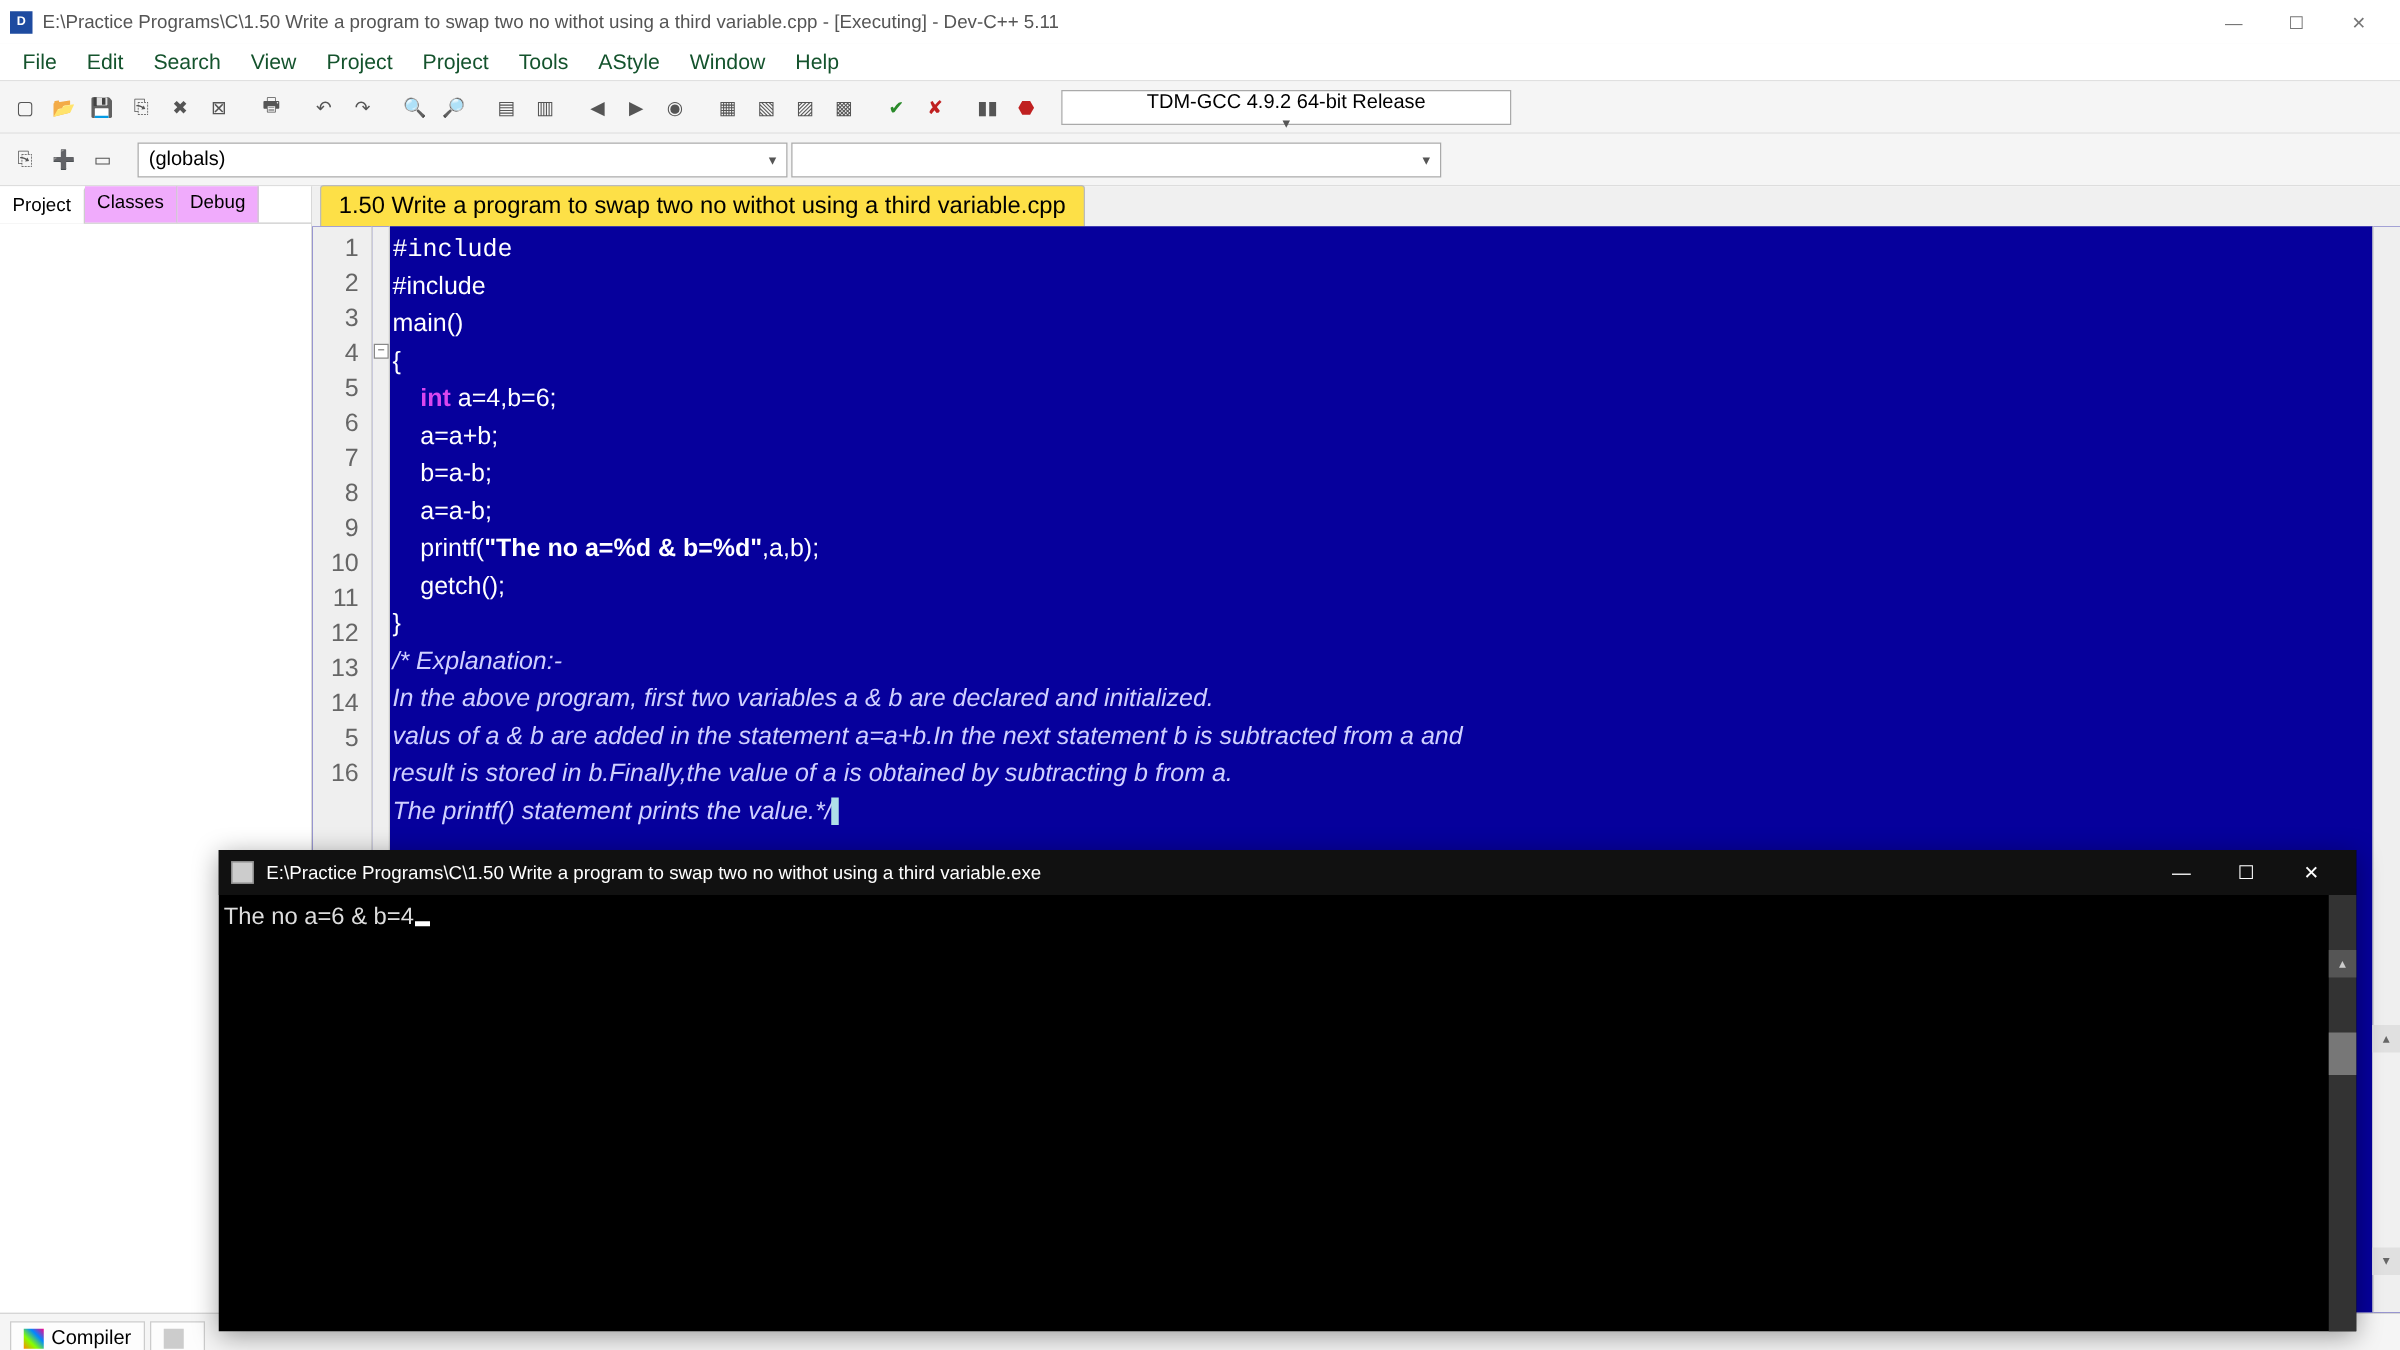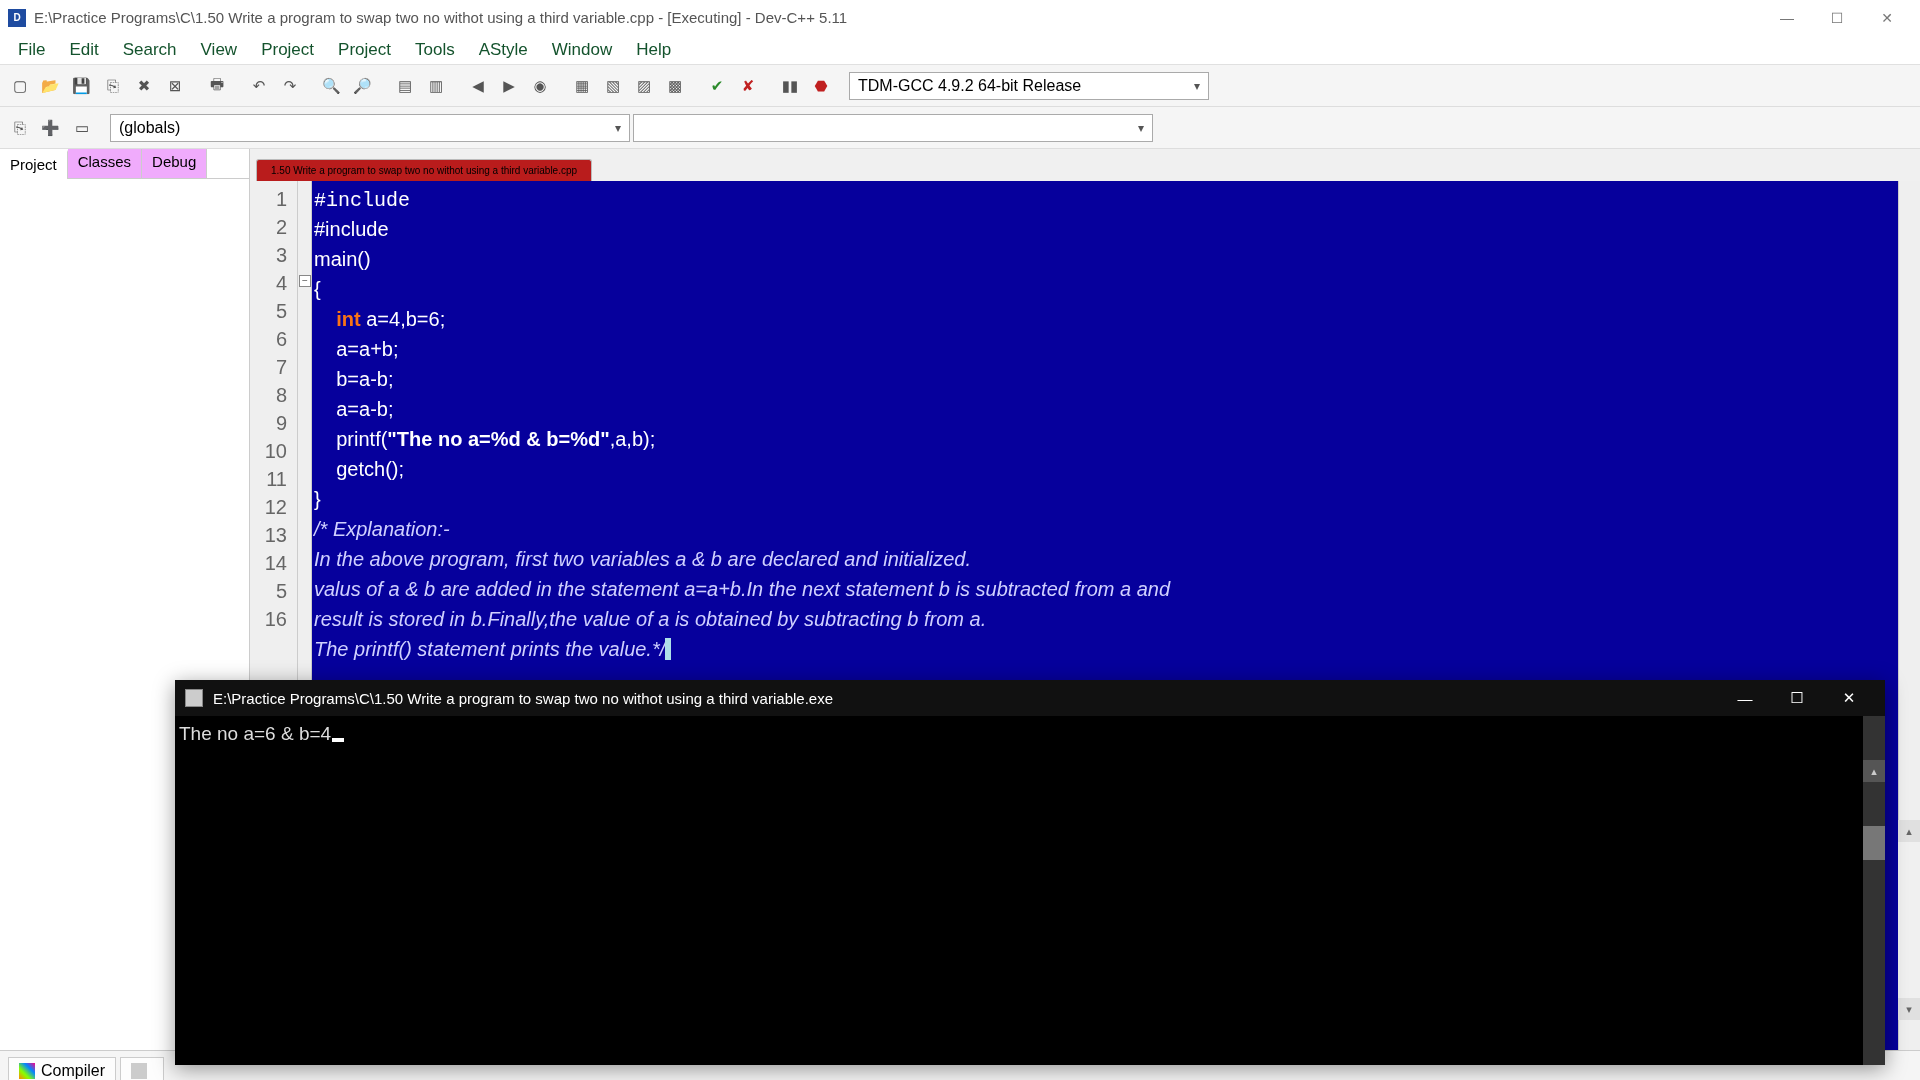--- a/index.html
+++ b/index.html
@@ -24,29 +24,29 @@
 
 
 .main { display:flex; height:calc(100% - 35px - 30px - 42px - 42px - 30px); }
 .sidebar { width:250px; background:#fff; border-right:1px solid #ccc; }
 .side-tabs { display:flex; height:30px; border-bottom:1px solid #ccc; }
 .side-tab { padding:4px 10px; font-size:15px; border-right:1px solid #ccc; background:#f0abfc; }
 .side-tab.active { background:#fff; border-top:2px solid #fff; position:relative; top:1px; }
 
 .editor-area { flex:1; display:flex; flex-direction:column; background:#fff; position:relative; }
 .file-tabs { height:32px; display:flex; align-items:flex-end; padding-left:6px; background:#f0f0f0; }
-.file-tab { background:#b91c1c; border:1px solid #bbb; border-bottom:none; padding:5px 14px; font-size:10px; border-radius:3px 3px 0 0; }
+.file-tab { background:#fde047; border:1px solid #bbb; border-bottom:none; padding:5px 14px; font-size:19px; border-radius:3px 3px 0 0; }
 
 .code { flex:1; display:flex; background:#06009c; overflow:hidden; position:relative; }
 .gutter { background:#efefef; color:#666; font-family:Consolas,monospace; font-size:20px; text-align:right; padding:4px 10px 4px 6px; user-select:none; border-right:1px solid #ccc; min-width:48px; }
 .gutter .ln { height:28px; line-height:28px; }
 .fold-col { width:14px; background:#efefef; border-right:1px solid #ccc; position:relative; }
 .fold-box { position:absolute; left:1px; width:12px; height:12px; border:1px solid #888; background:#fff; font-size:10px; line-height:10px; text-align:center; color:#555; }
 .code-text { flex:1; font-family:Consolas,"Courier New",monospace; font-size:20px; color:#fff; padding:4px 2px; white-space:pre; line-height:28px; }
-.code-text .kw { color:#f97316; font-weight:bold; }
+.code-text .kw { color:#d946ef; font-weight:bold; }
 .code-text .str { color:#fff; font-weight:bold; }
 .code-text .cm { font-style:italic; color:#d0d0ff; }
 .code-text .hl { background:#aee0e8; color:#000; }
 .editor-scroll { position:absolute; right:0; top:0; bottom:0; width:22px; background:#efefef; border-left:1px solid #ccc; }
 
 
 .bottom-panel { height:120px; background:#f5f5f5; border-top:1px solid #ccc; padding:6px 8px; }
 .bottom-tabs { display:flex; gap:4px; margin-bottom:8px; }
 .btab { display:flex; align-items:center; gap:6px; padding:4px 10px; border:1px solid #ccc; background:#fdfdfd; font-size:16px; }
 .btab .ic { width:16px; height:16px; }
@@ -118,21 +118,21 @@
   <div class="tb-btn">▧</div>
   <div class="tb-btn">▨</div>
   <div class="tb-btn">▩</div>
   <div class="tb-sep"></div>
   <div class="tb-btn" style="color:#2a8a2a;">✔</div>
   <div class="tb-btn" style="color:#c02020;">✘</div>
   <div class="tb-sep"></div>
   <div class="tb-btn">▮▮</div>
   <div class="tb-btn" style="color:#c02020;">⬣</div>
   <div class="tb-sep"></div>
-  <div class="tb-combo" style="width:360px;">
+  <div class="tb-combo" style="width:360px;flex-direction:column;">
     <span>TDM-GCC 4.9.2 64-bit Release</span>
     <span class="arrow">▾</span>
   </div>
 </div>
 
 <div class="toolbar" style="height:42px;">
   <div class="tb-btn">⎘</div>
   <div class="tb-btn">➕</div>
   <div class="tb-btn">▭</div>
   <div class="tb-sep"></div>

